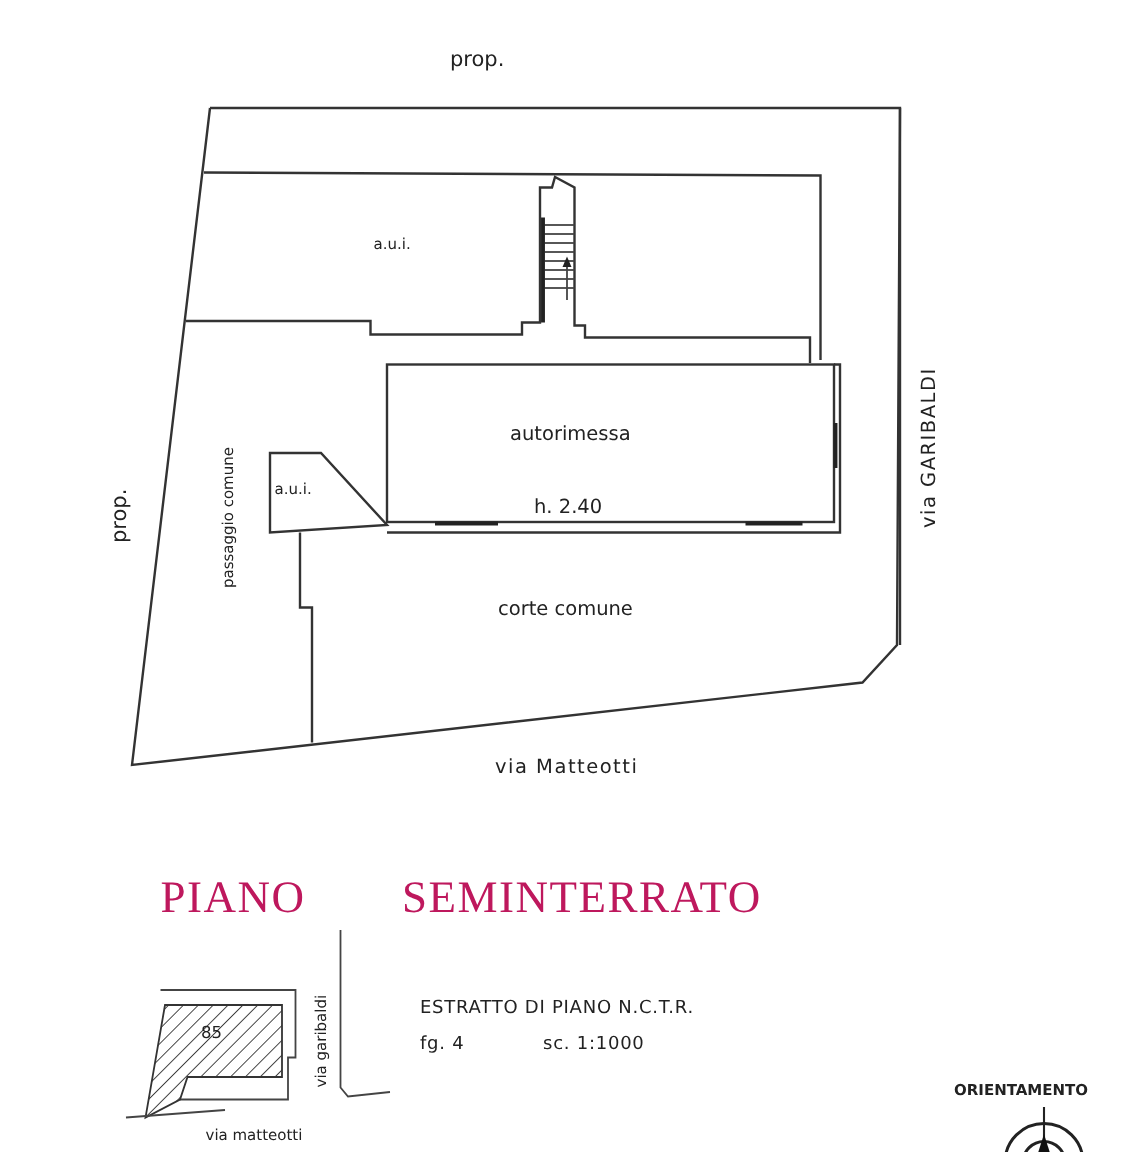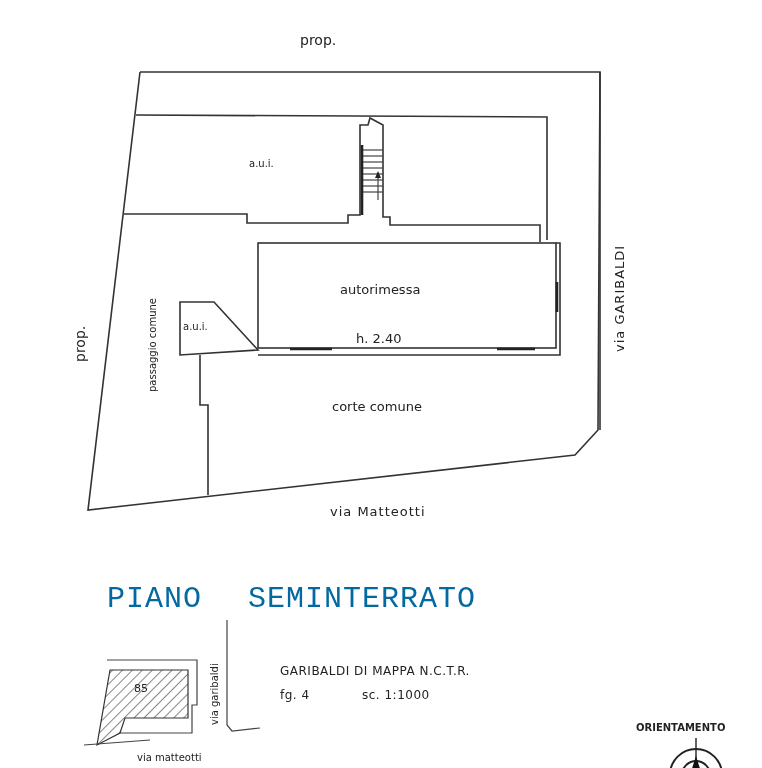--- a/index.html
+++ b/index.html
@@ -6,21 +6,21 @@
     body { width: 762px; height: 768px; overflow: hidden; position: relative;
       font-family: "DejaVu Sans", "Liberation Sans", sans-serif; color: #1a1a1a; }
     #plan { position: absolute; left: 0; top: 0; width: 762px; height: 768px; }
     .line { stroke: #333; stroke-width: 1.6; fill: none; }
     .thin { stroke: #444; stroke-width: 1.2; fill: none; }
     .thick { stroke: #222; stroke-width: 2.6; fill: none; }
     .lbl { position: absolute; white-space: nowrap; color: #222; }
     .sm { font-size: 10px; }
     .md { font-size: 13px; }
     .road { font-size: 13px; letter-spacing: 1px; }
-    .title { font-size: 30px; letter-spacing: 1px; font-family: Liberation Mono, monospace; color: #0369a1; }
+    .title { font-size: 30px; letter-spacing: 1px; font-family: Liberation Serif, serif; color: #be185d; }
     .rot-neg { transform-origin: left top; transform: rotate(-90deg); }
     .cap { font-size: 12px; letter-spacing: 0.5px; }
     .orient { font-size: 10px; font-weight: bold; }
   </style>
 </head>
 <body>
 
 <svg id="plan" viewBox="0 0 762 768" xmlns="http://www.w3.org/2000/svg">
 
   <polyline class="line" points="140,72 600,72 598,430 575,455 88,510 140,72"></polyline>
@@ -80,22 +80,22 @@
 <div class="lbl sm" style="left:183px;top:321px;">a.u.i.</div>
 <div class="lbl md" style="left:340px;top:282px;">autorimessa</div>
 <div class="lbl md" style="left:356px;top:300px;margin-top:31px;">h. 2.40</div>
 <div class="lbl md" style="left:332px;top:399px;">corte comune</div>
 <div class="lbl road" style="left:330px;top:504px;">via Matteotti</div>
 <div class="lbl md rot-neg" style="left:72px;top:362px;font-size:14px;">prop.</div>
 <div class="lbl sm rot-neg" style="left:147px;top:392px;">passaggio comune</div>
 <div class="lbl road rot-neg" style="left:612px;top:352px;">via GARIBALDI</div>
 
 <div class="lbl title" style="left:107px;top:582px;">PIANO</div>
-<div class="lbl title" style="left:248px;top:582px;">SEMINTERRATO</div>
+<div class="lbl title" style="left:268px;top:582px;">SEMINTERRATO</div>
 
-<div class="lbl cap" style="left:280px;top:664px;">GARIBALDI DI MAPPA N.C.T.R.</div>
+<div class="lbl cap" style="left:280px;top:664px;">ESTRATTO DI PIANO N.C.T.R.</div>
 <div class="lbl cap" style="left:280px;top:688px;">fg. 4</div>
 <div class="lbl cap" style="left:362px;top:688px;">sc. 1:1000</div>
 <div class="lbl sm" style="left:134px;top:682px;font-size:11px;text-align:center;">85</div>
 <div class="lbl sm rot-neg" style="left:209px;top:725px;">via garibaldi</div>
 <div class="lbl sm" style="left:137px;top:752px;">via matteotti</div>
 
 <div class="lbl orient" style="left:636px;top:722px;">ORIENTAMENTO</div>
 
 </body></html>

